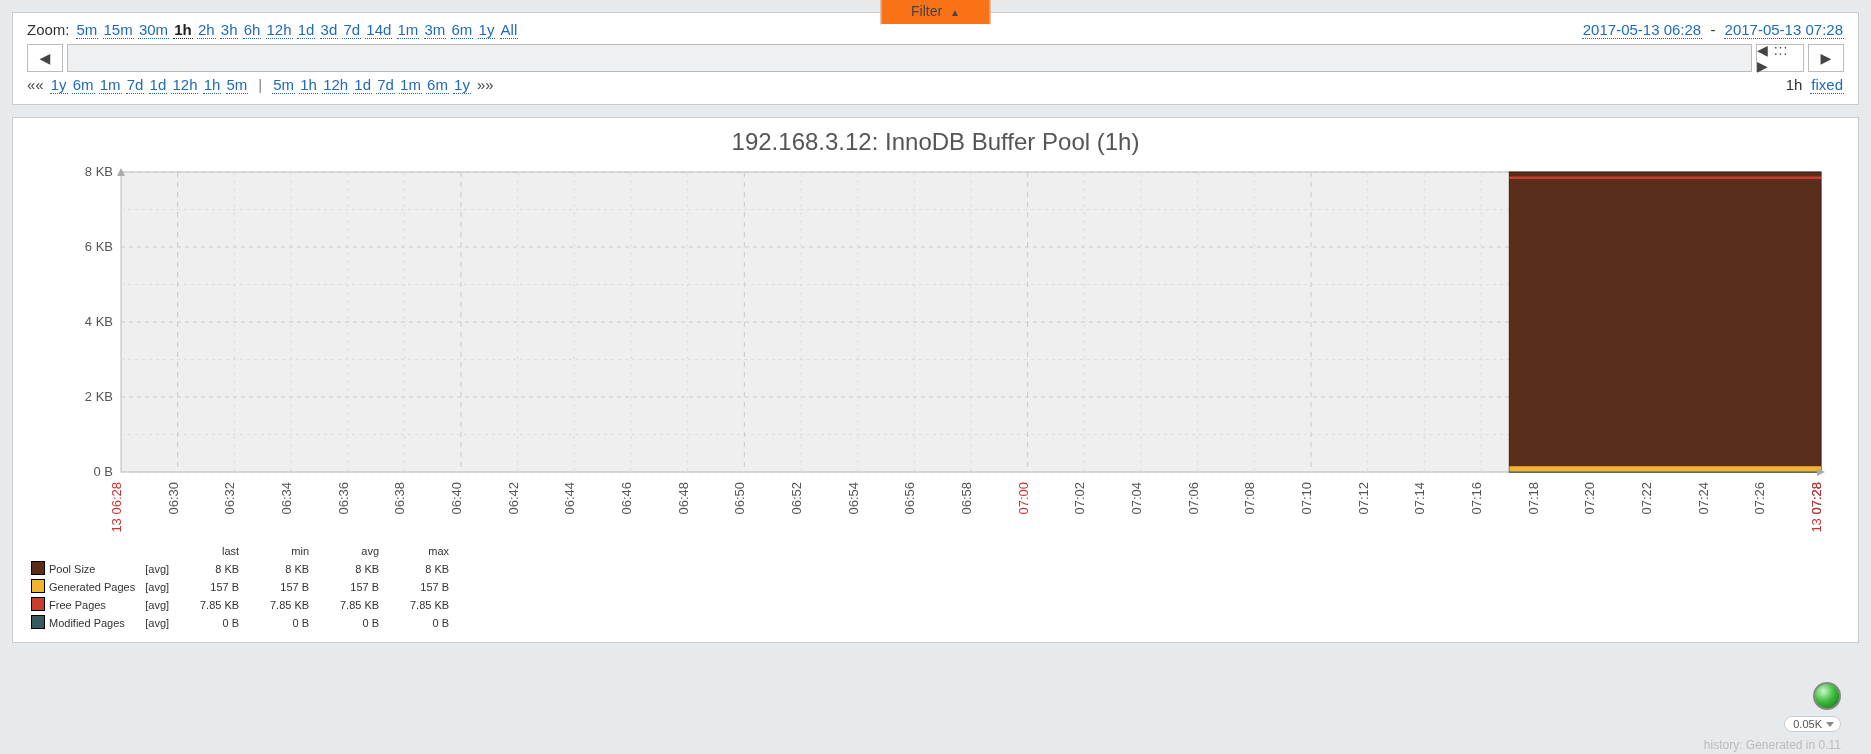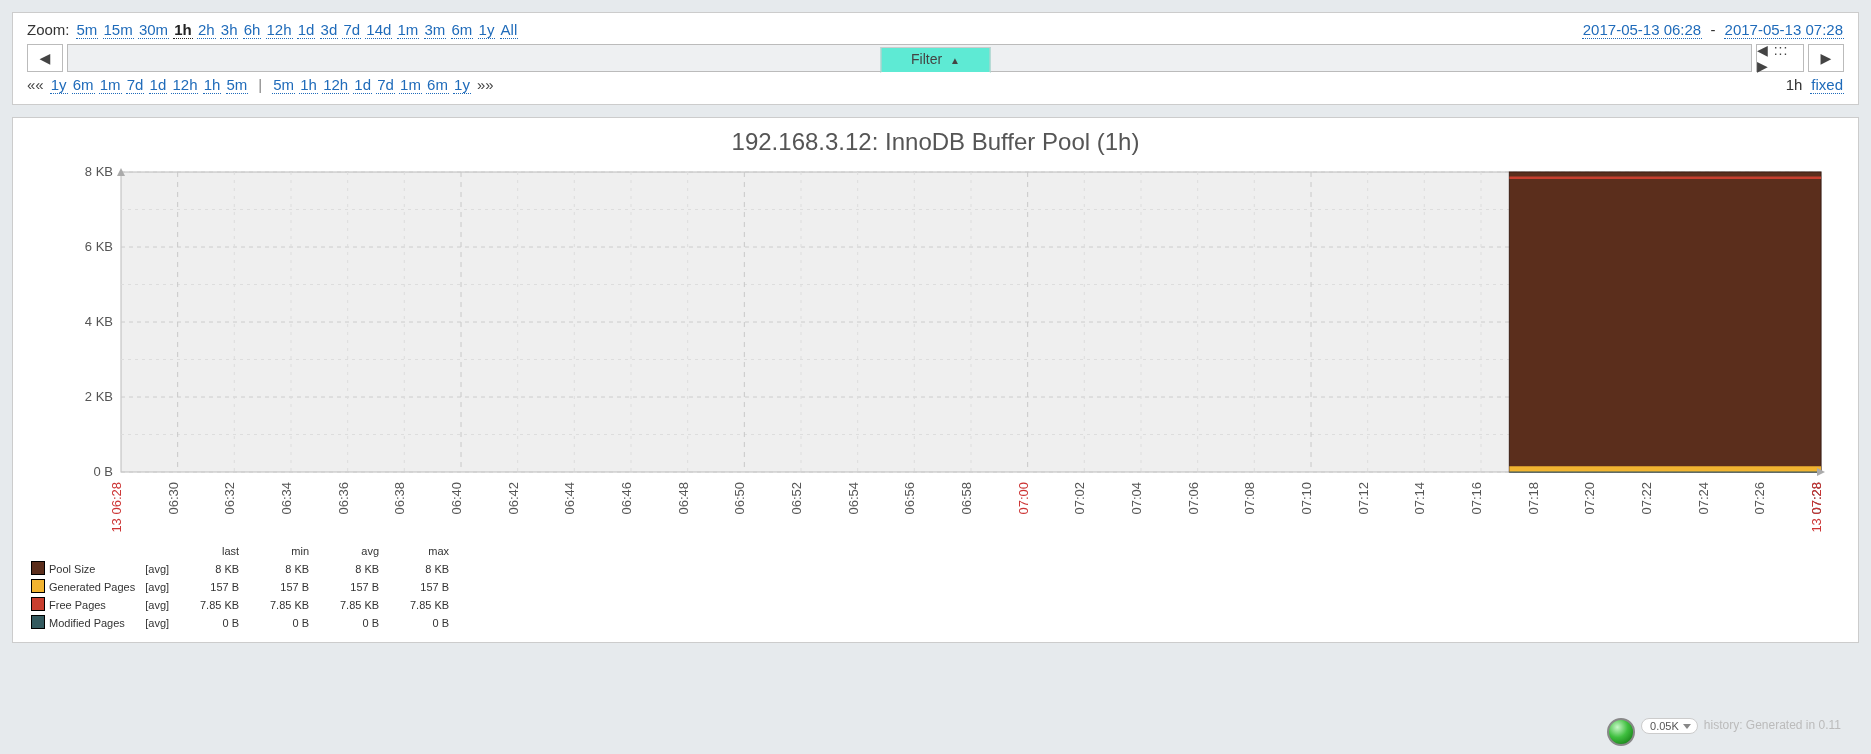--- a/index.html
+++ b/index.html
@@ -14,29 +14,28 @@
     background: #fff;
     border: 1px solid #ccc;
     margin: 12px;
     position: relative;
   }
   .filter-tab {
     position: absolute;
     top: -14px;
     left: 50%;
     transform: translateX(-50%);
-    background: #5eead4;
+    background: #f97316;
     border: 1px solid #ccc;
     border-bottom: 1px solid #fff;
     padding: 2px 30px 2px 30px;
     font-size: 14px;
     color: #444;
     z-index: 5;
     line-height: 18px;
-    margin-top: 48px;
   }
   .filter-tab .arrow { font-size: 10px; display:inline-block; margin-left:4px; }
   .controls {
     padding: 8px 14px 10px 14px;
     border-radius: 12px;
   }
   .zoom-row {
     display: flex;
     justify-content: space-between;
     align-items: baseline;
@@ -108,23 +107,23 @@
     display:inline-block;
     width:14px; height:14px;
     border:1px solid #000;
     margin-right:4px;
     vertical-align:-2px;
   }
   .legend-table thead td { color:#333; }
   .status-widget {
     position:absolute;
     right: 30px;
-    bottom: 8px;
-    display:flex; align-items:flex-start; gap:6px;
-    font-size:12px; color:#888;
+    bottom: 2px;
+    display:flex; align-items:flex-end; gap:6px;
+    font-size:12px; color:#888;flex-direction:column;
   }
   .status-widget .orb {
     width:28px; height:28px; border-radius:50%;
     background: radial-gradient(circle at 35% 30%, #c8f7c8 0%, #3fbf3f 45%, #0a6b0a 100%);
     border:2px solid #888;
   }
   .status-widget .pill {
     background:#fff; border:1px solid #ccc;
     border-radius:12px;
     padding:1px 18px 1px 8px;

